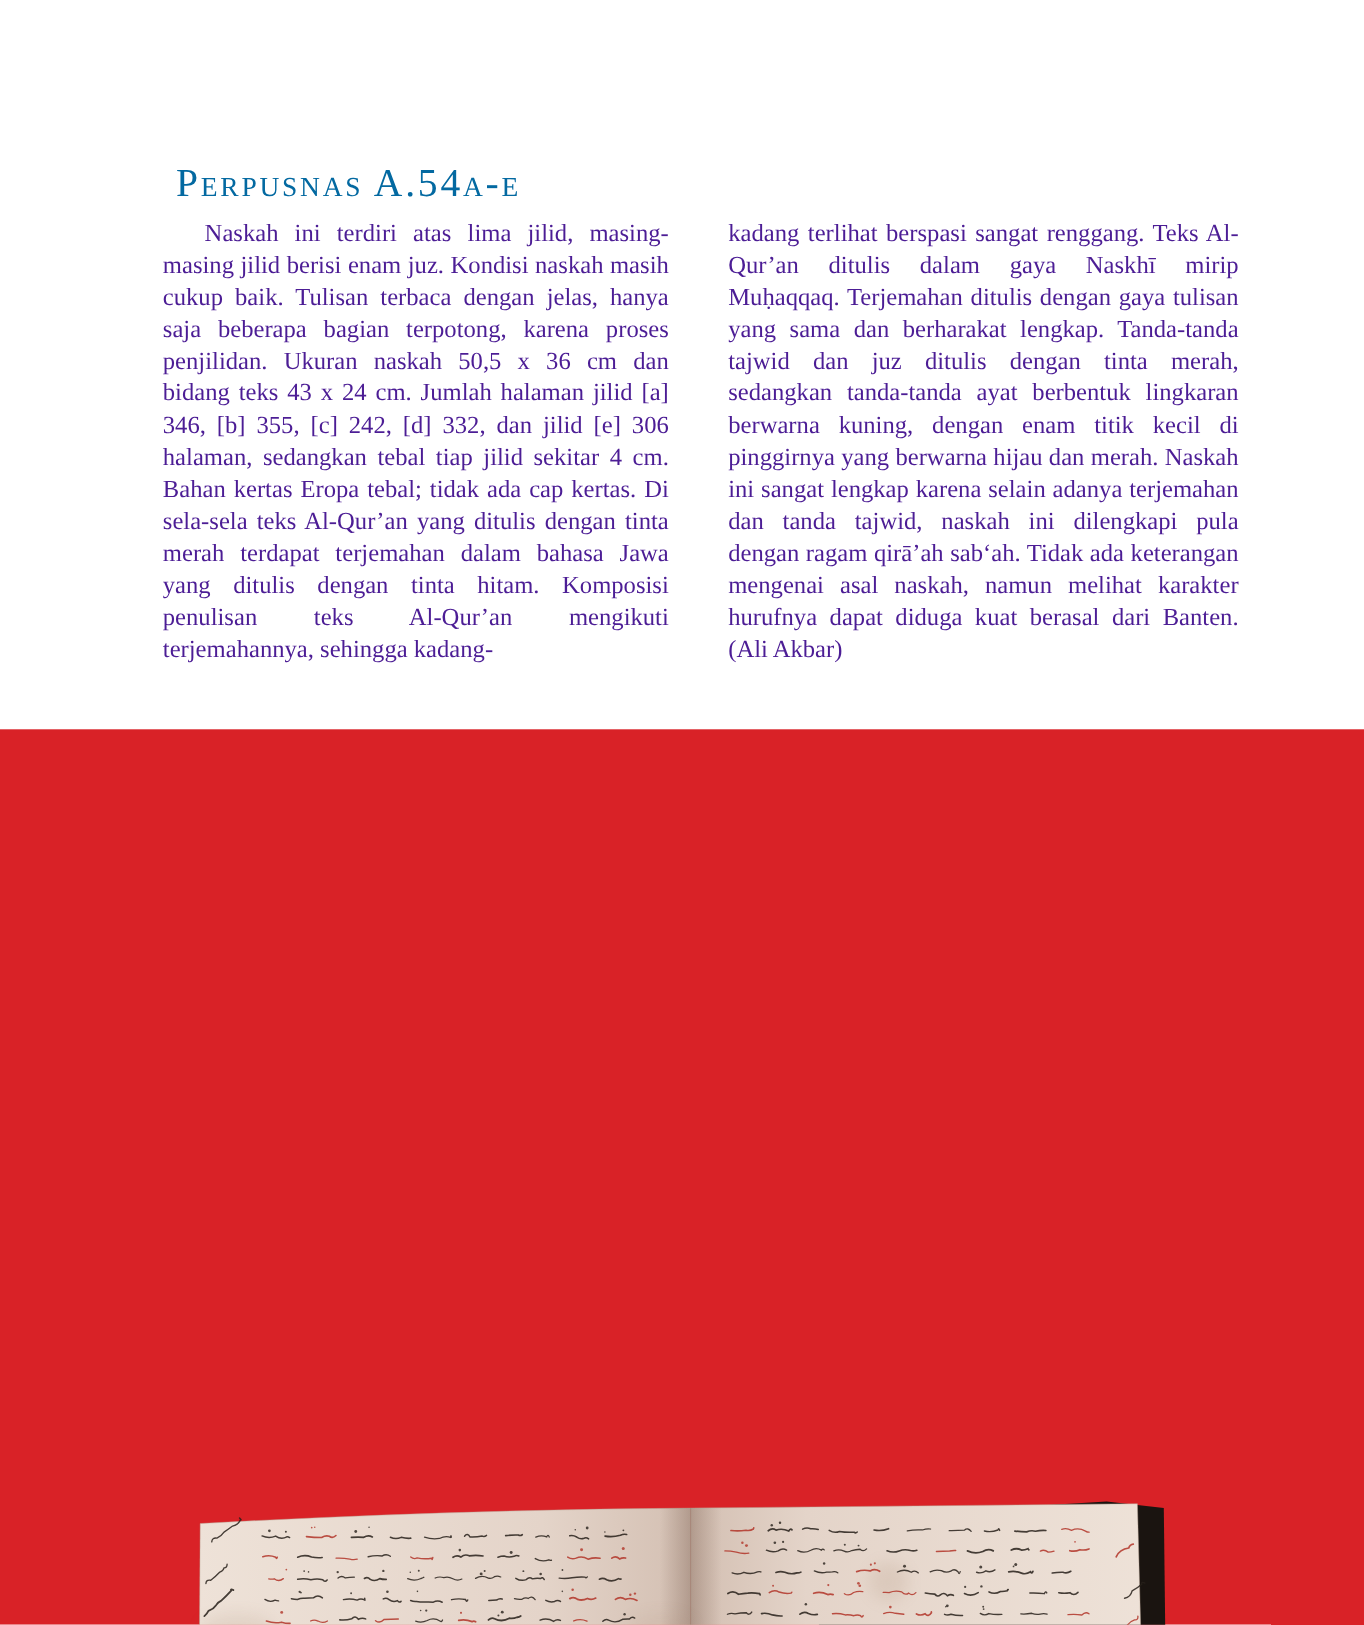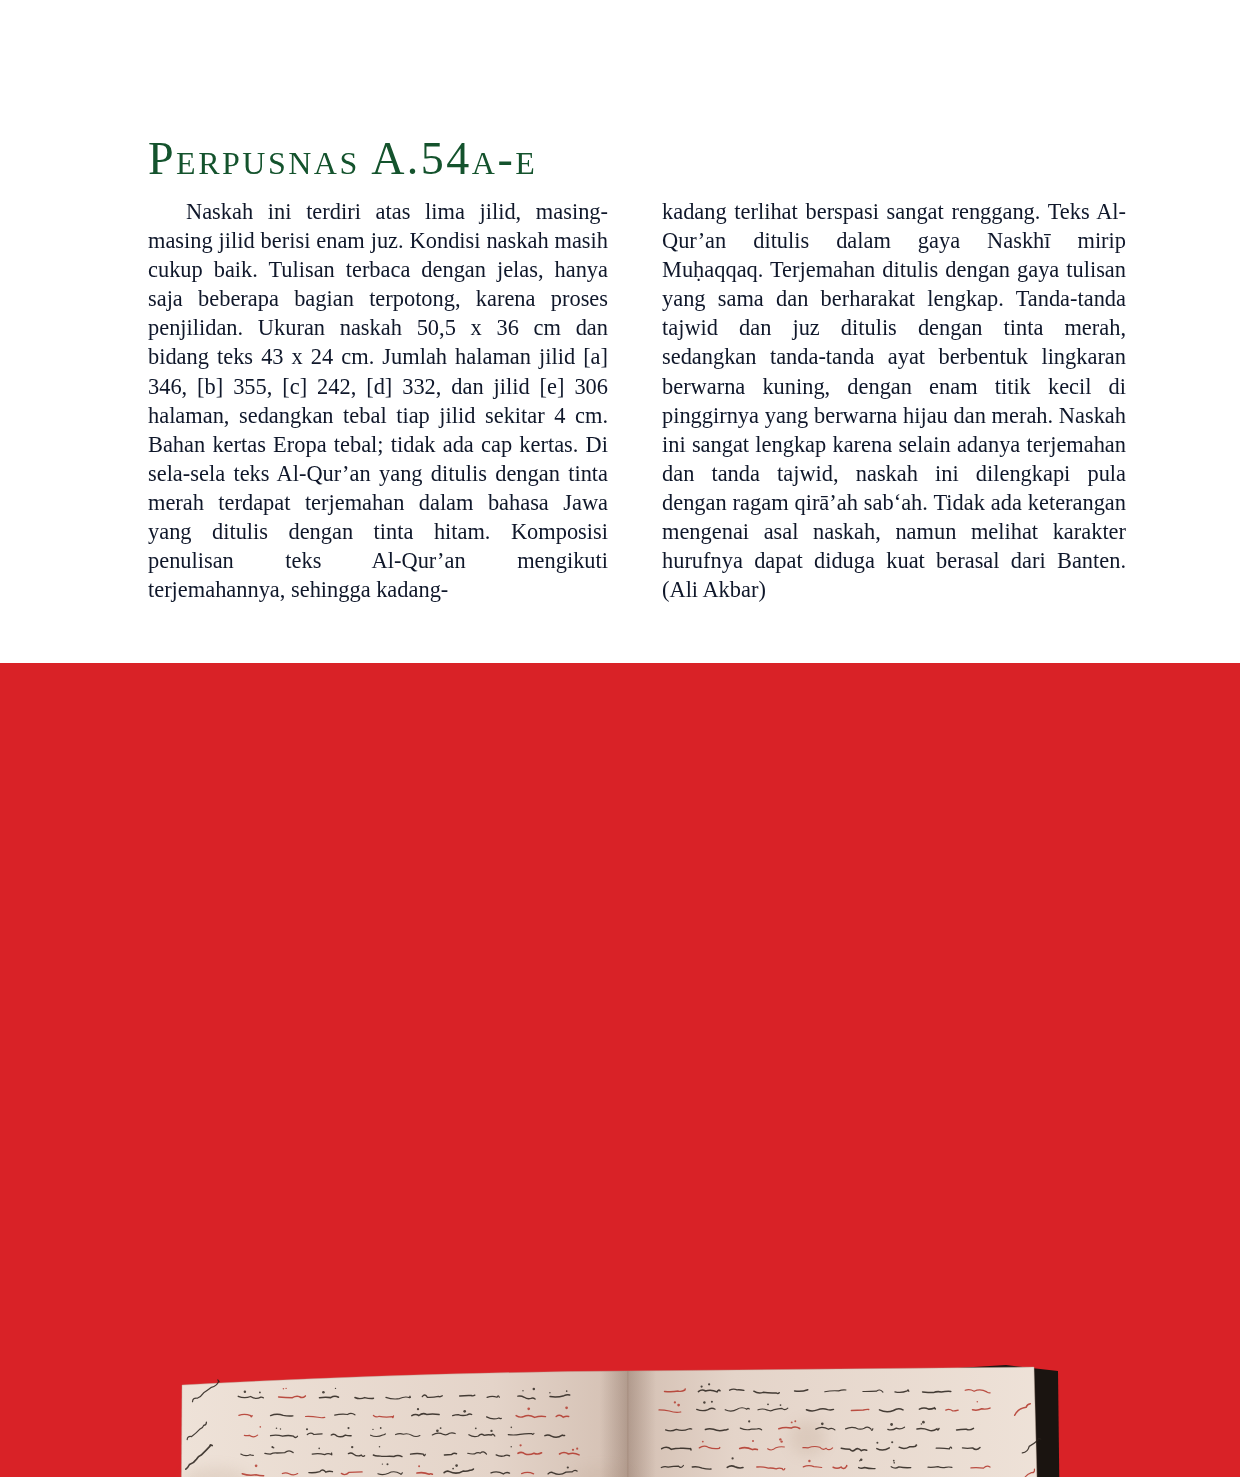--- a/index.html
+++ b/index.html
@@ -1,25 +1,25 @@
 <!DOCTYPE html>
 <html><head>
 <meta charset="utf-8">
 <style>
   html,body{margin:0;padding:0;background:#ffffff;}
   body{width:1240px;height:1477px;position:relative;overflow:hidden;
        font-family:"Liberation Serif", serif;}
   .sheet{position:absolute;inset:0;background:#ffffff;}
 
-  .page-title{position:absolute;left:148px;top:136px;margin:0;
-    font-size:46px;font-weight:400;font-variant:small-caps;
-    letter-spacing:2.5px;color:#14532d;line-height:1;}
+  .page-title{position:absolute;left:148px;top:136px;margin:12px;
+    font-size:36px;font-weight:400;font-variant:small-caps;
+    letter-spacing:2.5px;color:#0369a1;line-height:1;}
 
   .col{position:absolute;top:197px;font-size:22.4px;line-height:29.1px;
-    text-align:justify;color:#0f172a;}
+    text-align:justify;color:#4c1d95;}
   .col p{margin:0;}
   .col-left{left:148px;width:460px;}
   .col-left p{text-indent:38px;}
   .col-right{left:633px;width:464px;margin-left:29px;}
 
   .red-band{position:absolute;left:0;top:663px;width:1240px;height:814px;}
 
   .manuscript{position:absolute;left:170px;top:700px;width:905px;height:645px;margin:0;}
   .manuscript svg{display:block;width:905px;height:645px;}
 </style>

